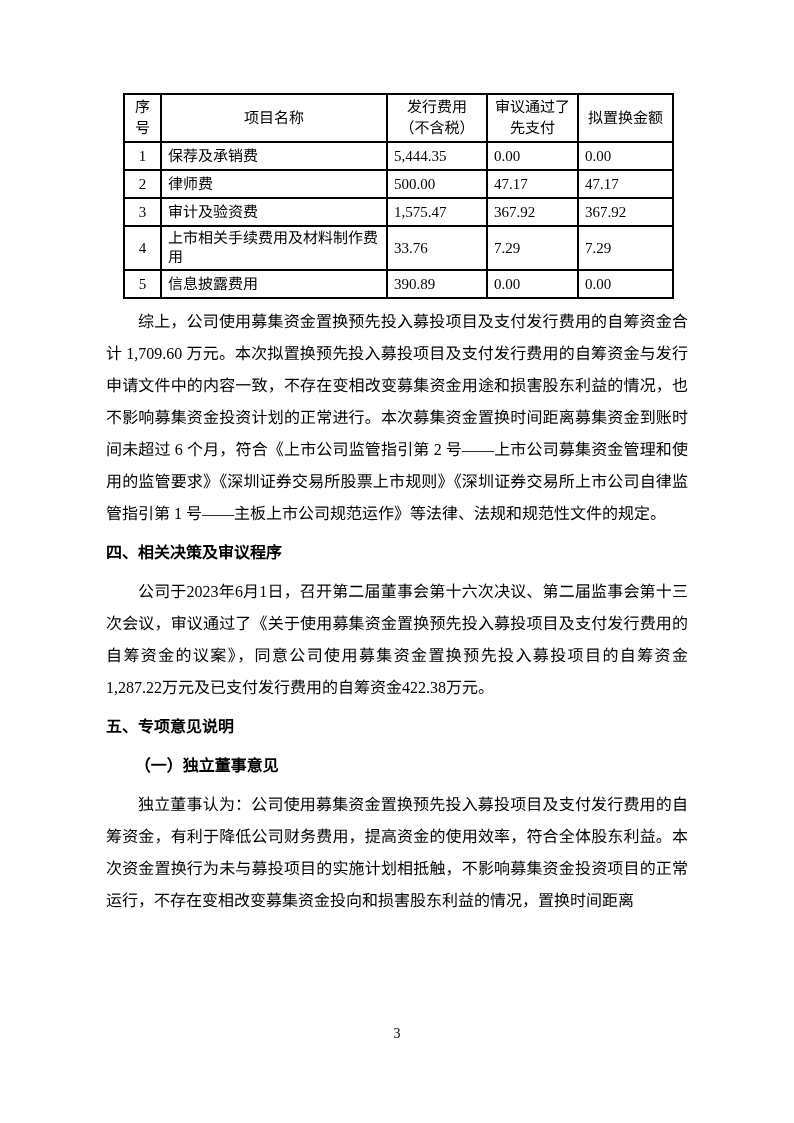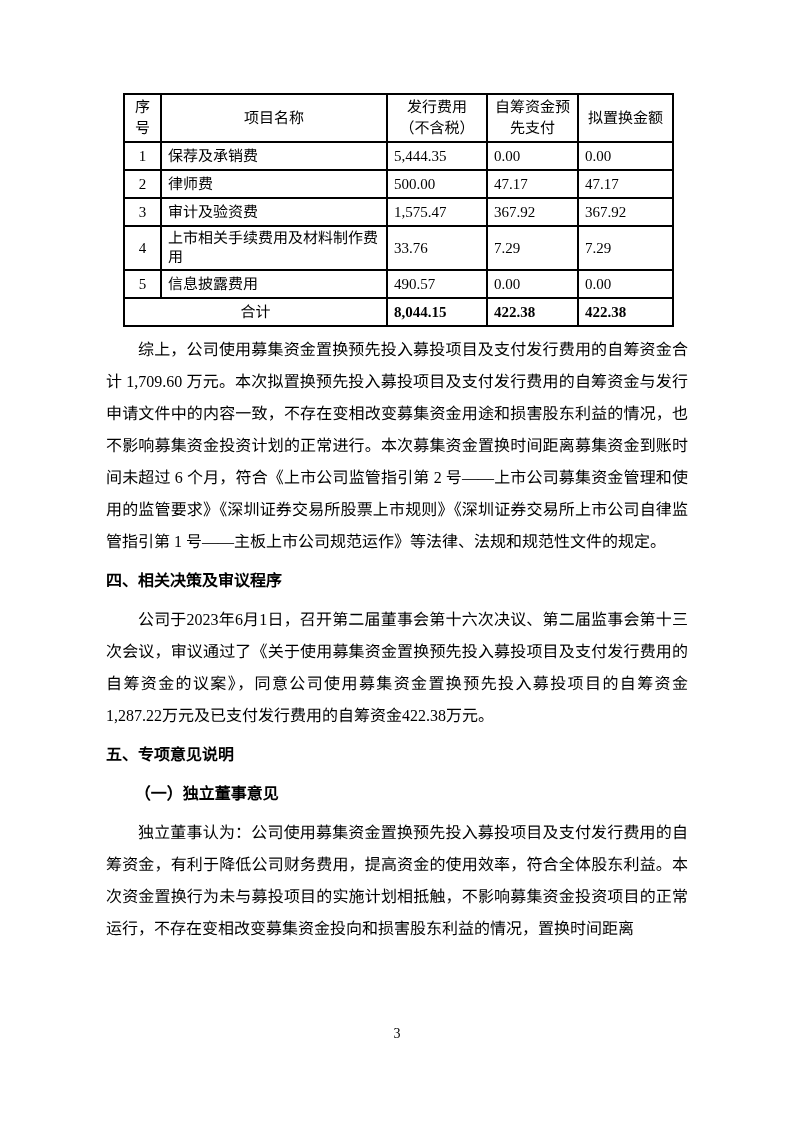--- a/index.html
+++ b/index.html
@@ -101,21 +101,21 @@
         <col style="width:91px">
         <col style="width:95px">
       </colgroup>
       <thead>
         <tr>
           <th>序
 号</th>
           <th>项目名称</th>
           <th>发行费用
 （不含税）</th>
-          <th>自筹资金预
+          <th>审议通过了
 先支付</th>
           <th>拟置换金额</th>
         </tr>
       </thead>
       <tbody>
         <tr>
           <td class="c-no">1</td>
           <td class="c-item">保荐及承销费</td>
           <td class="c-num">5,444.35</td>
           <td class="c-num">0.00</td>
@@ -138,29 +138,23 @@
         <tr>
           <td class="c-no">4</td>
           <td class="c-item">上市相关手续费用及材料制作费用</td>
           <td class="c-num">33.76</td>
           <td class="c-num">7.29</td>
           <td class="c-num">7.29</td>
         </tr>
         <tr>
           <td class="c-no">5</td>
           <td class="c-item">信息披露费用</td>
-          <td class="c-num">490.57</td>
+          <td class="c-num">390.89</td>
           <td class="c-num">0.00</td>
           <td class="c-num">0.00</td>
-        </tr>
-        <tr class="row-total">
-          <td class="c-total-label" colspan="2">合计</td>
-          <td class="c-num">8,044.15</td>
-          <td class="c-num">422.38</td>
-          <td class="c-num">422.38</td>
         </tr>
       </tbody>
     </table>
 
     <p>综上，公司使用募集资金置换预先投入募投项目及支付发行费用的自筹资金合计 1,709.60 万元。本次拟置换预先投入募投项目及支付发行费用的自筹资金与发行申请文件中的内容一致，不存在变相改变募集资金用途和损害股东利益的情况，也不影响募集资金投资计划的正常进行。本次募集资金置换时间距离募集资金到账时间未超过 6 个月，符合《上市公司监管指引第 2 号——上市公司募集资金管理和使用的监管要求》《深圳证券交易所股票上市规则》《深圳证券交易所上市公司自律监管指引第 1 号——主板上市公司规范运作》等法律、法规和规范性文件的规定。</p>
 
     <h2>四、相关决策及审议程序</h2>
     <p>公司于2023年6月1日，召开第二届董事会第十六次决议、第二届监事会第十三次会议，审议通过了《关于使用募集资金置换预先投入募投项目及支付发行费用的自筹资金的议案》，同意公司使用募集资金置换预先投入募投项目的自筹资金1,287.22万元及已支付发行费用的自筹资金422.38万元。</p>
 
     <h2>五、专项意见说明</h2>

